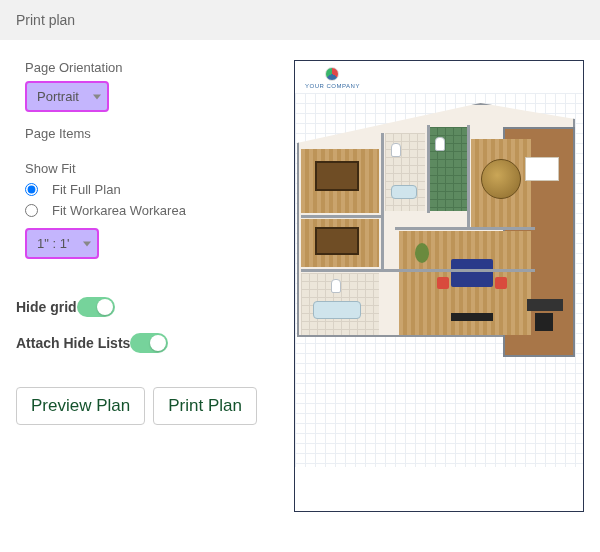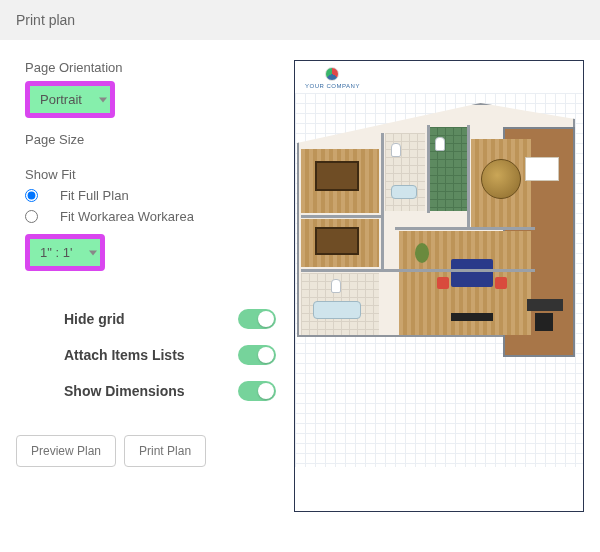--- a/index.html
+++ b/index.html
@@ -32,23 +32,23 @@
   .label {
     font-size: 13px;
     color: #666;
     margin-bottom: 6px;
   }
   .select-wrap {
     position: relative;
     display: inline-block;
   }
   .select {
-    border: 5px solid #d946ef;
+    border: 2px solid #d946ef;
     border-radius: 4px;
-    background: #86efac;
+    background: #c4b5fd;
     color: #555;
     padding: 6px 28px 6px 10px;
     font-size: 13px;
     min-width: 78px;
     cursor: pointer;
     display: inline-flex;
     align-items: center;
   }
   .caret {
     position: absolute;
@@ -56,33 +56,32 @@
     top: 50%;
     transform: translateY(-50%);
     width: 0; height: 0;
     border-left: 4px solid transparent;
     border-right: 4px solid transparent;
     border-top: 5px solid #888;
   }
   .radio-row {
     display: flex;
     align-items: center;
-    gap: 22px;
+    gap: 14px;
     margin-bottom: 6px;
     color: #666;
   }
   .radio-row input { margin: 0; }
   .toggles { margin-top: 18px; }
   .toggle-row {
     display: flex;
     align-items: center;
-    justify-content: space-between;
+    justify-content: flex-start;
     padding: 6px 0;
     margin-bottom: 4px;
-    margin-left: 48px;
   }
   .toggle-label {
     font-size: 14px;
     font-weight: 600;
     color: #444;
   }
   .switch {
     position: relative;
     width: 38px;
     height: 20px;
@@ -102,22 +101,22 @@
     box-shadow: 0 1px 2px rgba(0,0,0,0.2);
   }
   .buttons {
     display: flex;
     gap: 8px;
     margin-top: 24px;
   }
   .btn {
     border: 1px solid #ccc;
     background: #fff;
-    color: #737373;
-    font-size: 12px;
+    color: #14532d;
+    font-size: 17px;
     padding: 8px 14px;
     border-radius: 4px;
     cursor: pointer;
   }
   
   .preview {
     flex: 1;
     border: 1.5px solid #2a3550;
     background: #fff;
     position: relative;
@@ -215,21 +214,21 @@
       <div class="label">Page Orientation</div>
       <div class="select-wrap">
         <div class="select">
           <span>Portrait</span>
         </div>
         <div class="caret"></div>
       </div>
     </div>
 
     <div class="group">
-      <div class="label">Page Size</div>
+      <div class="label">Page Items</div>
     </div>
 
     <div class="group">
       <div class="label">Show Fit</div>
 
       <label class="radio-row">
         <input type="radio" name="fit" checked="" style="">
         <span>Fit Full Plan</span>
       </label>
       <label class="radio-row">
@@ -246,27 +245,21 @@
     </div>
 
     <div class="toggles">
       <div class="toggle-row">
         <span class="toggle-label">Hide grid</span>
         <div class="switch">
             <div class="knob"></div>
           </div>
       </div>
       <div class="toggle-row">
-        <span class="toggle-label">Attach Items Lists</span>
-        <div class="switch">
-            <div class="knob"></div>
-          </div>
-      </div>
-      <div class="toggle-row">
-        <span class="toggle-label">Show Dimensions</span>
+        <span class="toggle-label">Attach Hide Lists</span>
         <div class="switch">
             <div class="knob"></div>
           </div>
       </div>
     </div>
 
     <div class="buttons">
       <button class="btn">Preview Plan</button>
       <button class="btn">Print Plan</button>
     </div>

